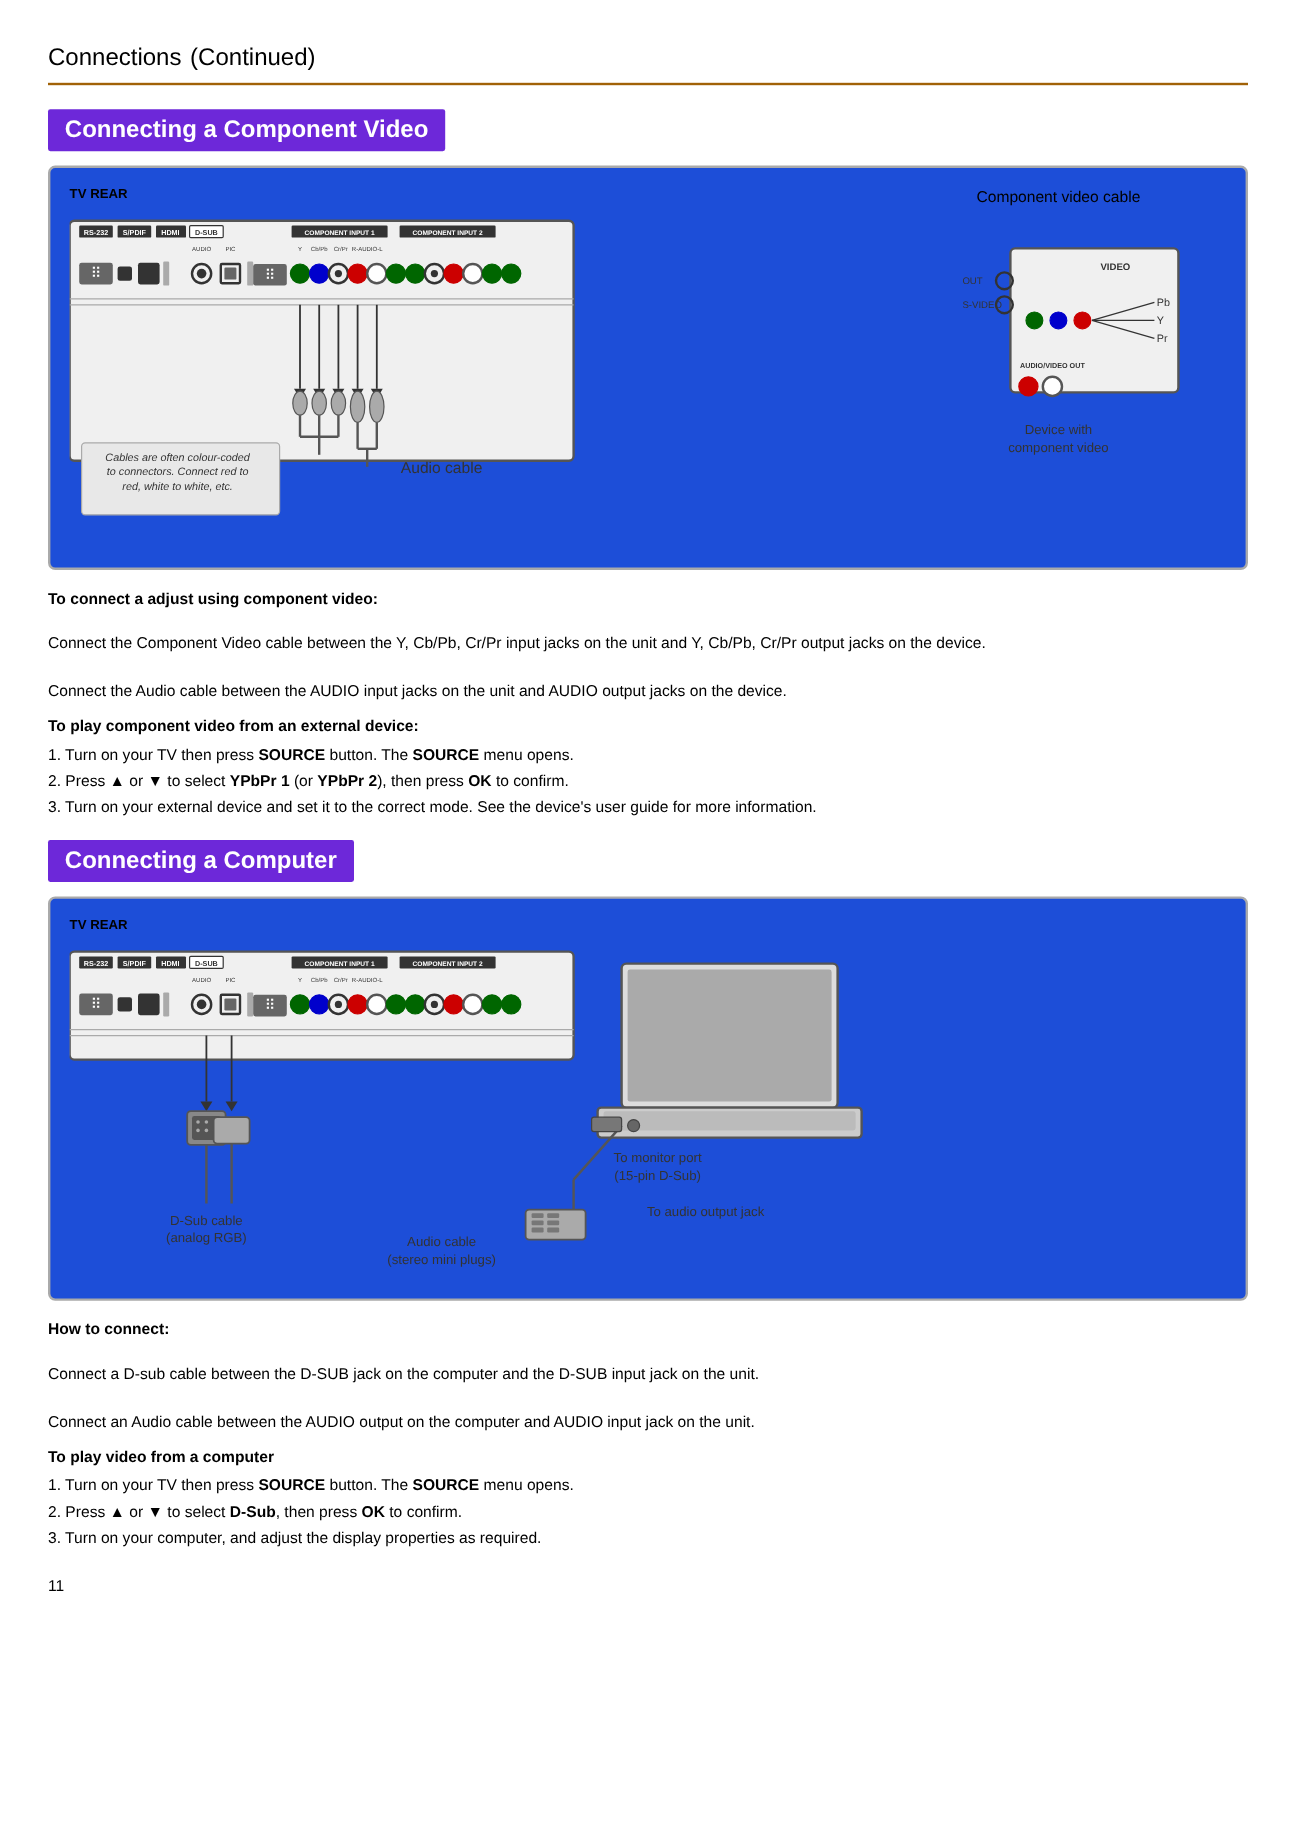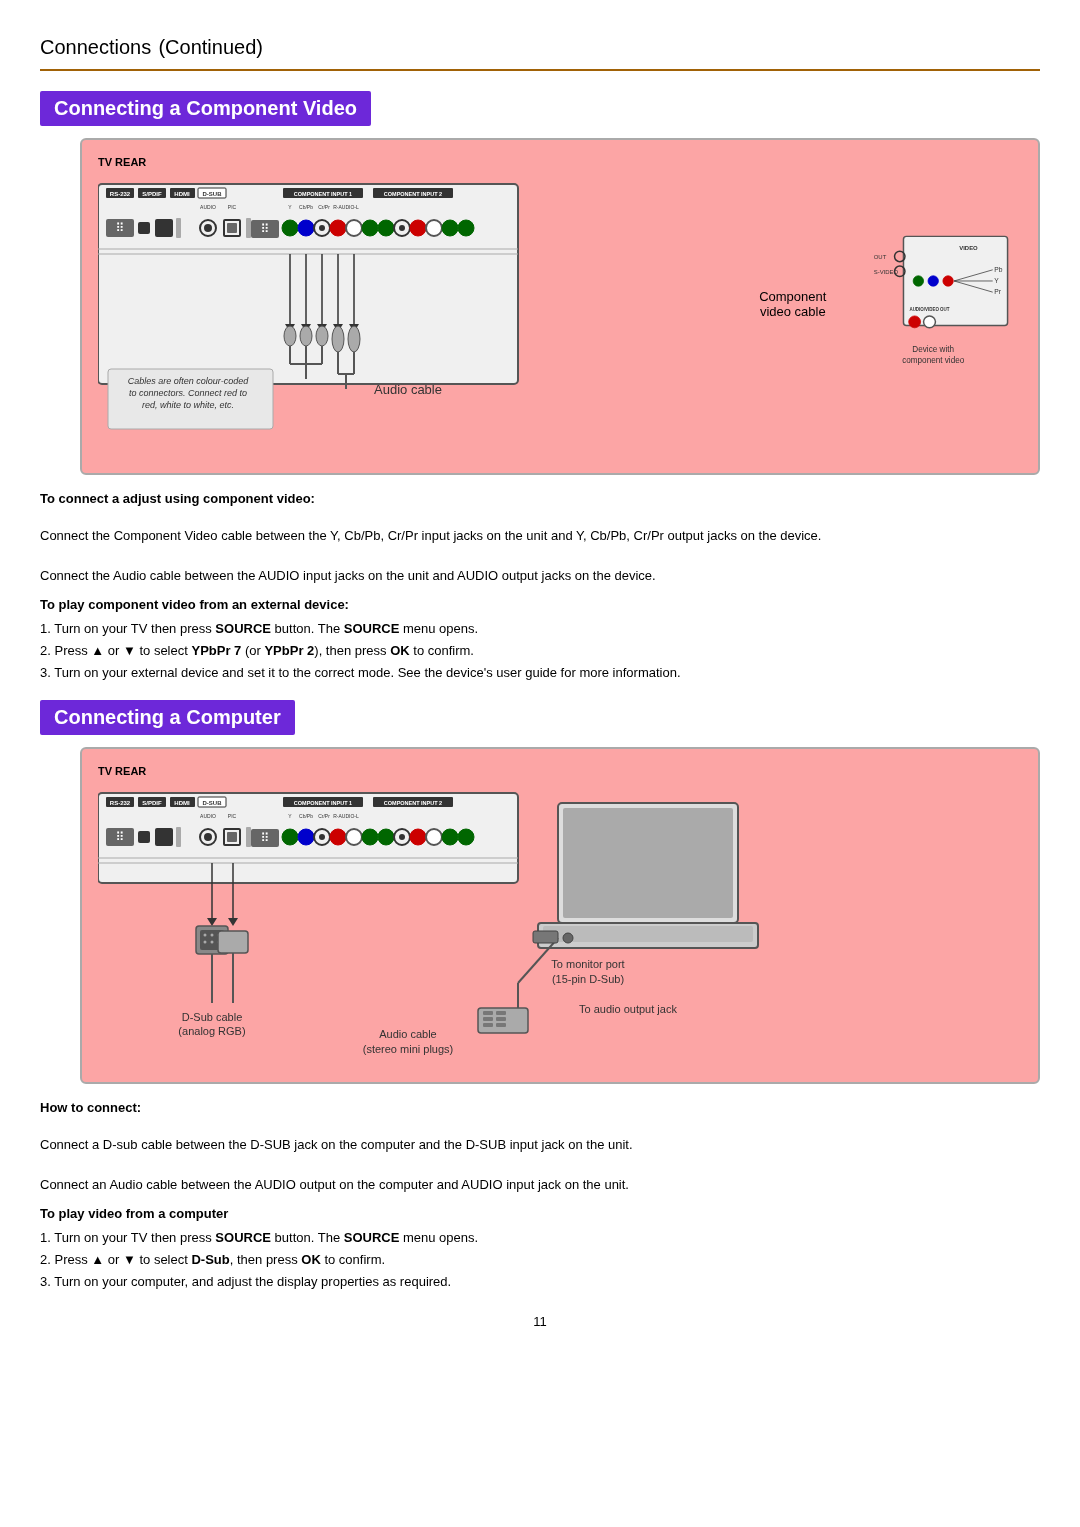--- a/index.html
+++ b/index.html
@@ -32,39 +32,38 @@
       display: inline-block;
       margin-bottom: 12px;
       border-radius: 2px;
     }
     .diagram-box {
       border: 2px solid #aaa;
       border-radius: 6px;
       padding: 16px;
       margin-bottom: 16px;
       position: relative;
-      background: #fca5a5;
-      margin-left: 40px;
+      background: #1d4ed8;
     }
     .tv-rear-label {
       font-size: 11px;
       font-weight: bold;
       margin-bottom: 6px;
     }
     .diagram-inner {
       display: flex;
       gap: 20px;
     }
     .diagram-left {
       flex: 1;
     }
     .diagram-right {
       width: 280px;
       display: flex;
-      flex-direction: row;
+      flex-direction: column;
       align-items: center;
       position: relative;
     }
     .section-text h3 {
       font-size: 13px;
       font-weight: bold;
       margin: 12px 0 6px;
     }
     .section-text p {
       font-size: 13px;
@@ -79,21 +78,20 @@
       line-height: 1.7;
     }
     .section-text ol li::before {
       content: attr(data-num) ". ";
     }
     .component-video-cable-label {
       font-size: 13px;
       text-align: center;
     }
     .page-num {
-      text-align: center;
       font-size: 13px;
       margin-top: 20px;
     }
   </style>
 </head>
 <body>
 
 
 
 
@@ -269,21 +267,21 @@
 
   
   <div class="section-text">
     <h3>To connect a adjust using component video:</h3>
     <p>Connect the Component Video cable between the Y, Cb/Pb, Cr/Pr input jacks on the unit and Y, Cb/Pb, Cr/Pr output jacks on the device.</p>
     <p>Connect the Audio cable between the AUDIO input jacks on the unit and AUDIO output jacks on the device.</p>
 
     <h3>To play component video from an external device:</h3>
     <ol>
       <li data-num="1">Turn on your TV then press <strong>SOURCE</strong> button. The <strong>SOURCE</strong> menu opens.</li>
-      <li data-num="2">Press ▲ or ▼ to select <strong>YPbPr 7</strong> (or <strong>YPbPr 2</strong>), then press <strong>OK</strong> to confirm.</li>
+      <li data-num="2">Press ▲ or ▼ to select <strong>YPbPr 1</strong> (or <strong>YPbPr 2</strong>), then press <strong>OK</strong> to confirm.</li>
       <li data-num="3">Turn on your external device and set it to the correct mode. See the device's user guide for more information.</li>
     </ol>
   </div>
 </div>
 
 <br>
 
 
 <div>
   <div class="section-header">

